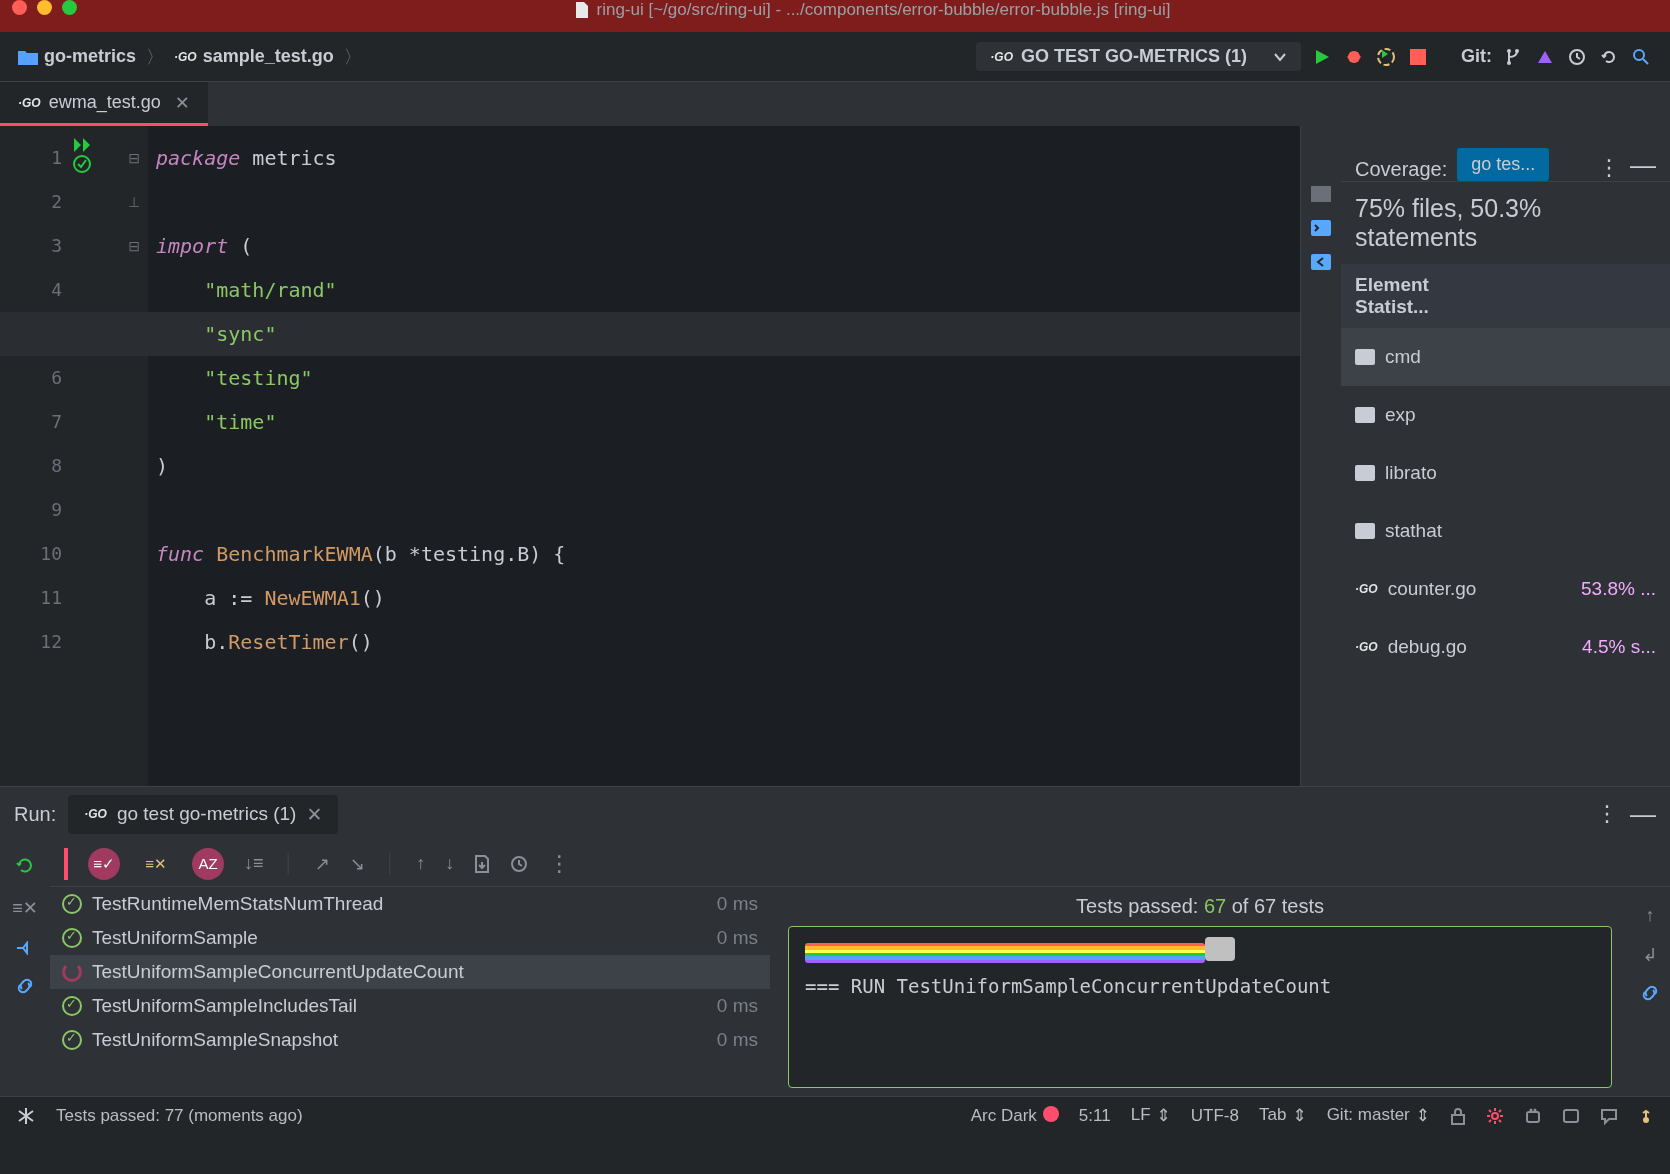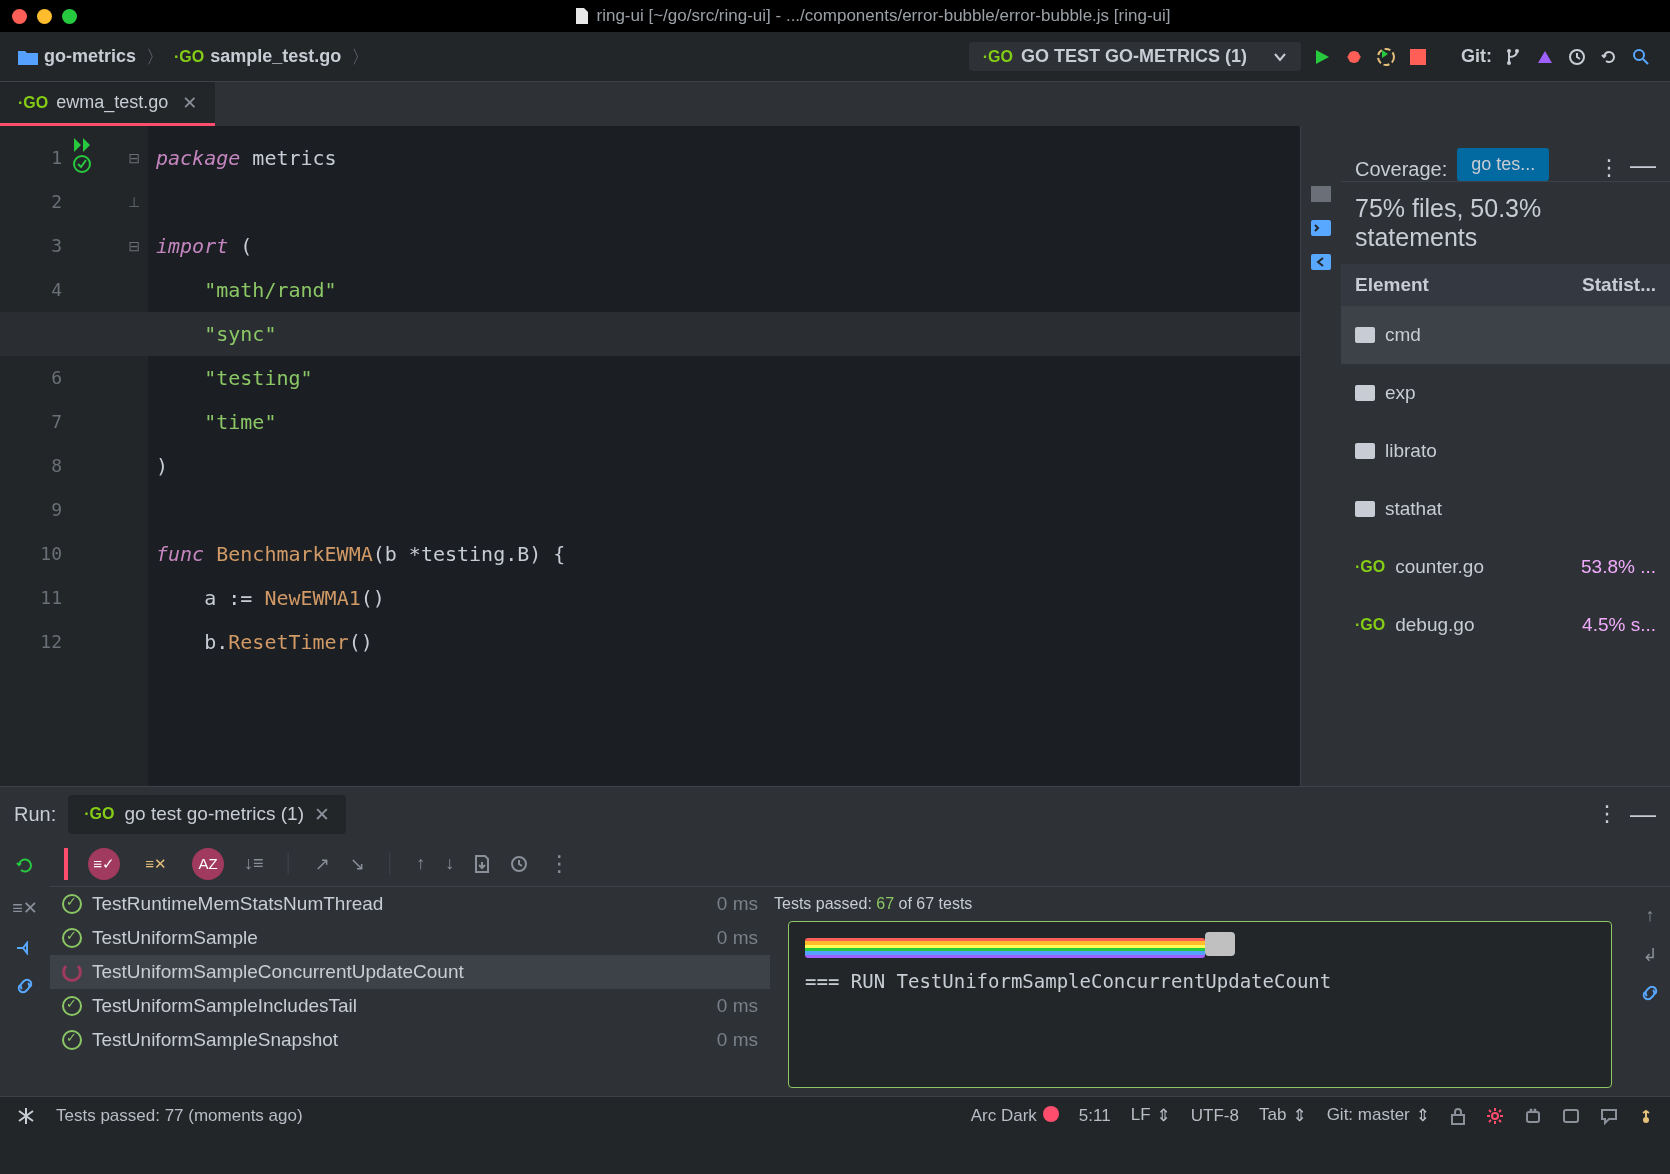--- a/index.html
+++ b/index.html
@@ -7,23 +7,23 @@
   font-family: -apple-system, BlinkMacSystemFont, "Segoe UI", sans-serif;
   background: #232629;
   color: #c8ccd4;
   width: 1670px;
   height: 1174px;
   overflow: hidden;
   font-size: 18px;
 }
 .titlebar {
   height: 32px;
-  background: #000000;
+  background: #7f1d1d;
   display: flex;
-  align-items: center;
+  align-items: flex-start;
   padding: 0 12px;
   gap: 10px;
 }
 .traffic { display: flex; gap: 10px; }
 .dot { width: 15px; height: 15px; border-radius: 50%; }
 .dot.red { background: #ff5f56; }
 .dot.yellow { background: #ffbd2e; }
 .dot.green { background: #27c93f; }
 .titlebar-title { flex: 1; text-align: center; color: #9aa0a6; font-size: 17px; display:flex; align-items:center; justify-content:center; gap:8px;}
 .navbar {
@@ -64,21 +64,21 @@
 .kw { color:#c586c0; font-style:italic; }
 .str { color:#8cc765; }
 .fn { color:#d19a66; }
 .coverage-panel { width:370px; background:#2e3136; border-left:1px solid #3d4148; display:flex;}
 .cov-gutter { width:40px; background:#2e3136; display:flex; flex-direction:column; align-items:center; padding-top:60px; gap:18px;}
 .cov-body { flex:1; display:flex; flex-direction:column;}
 .cov-head { height:56px; display:flex; align-items:flex-end; padding:0 14px; gap:10px; border-bottom:1px solid #3d4148;}
 .cov-title { font-size:20px; color:#c8ccd4;}
 .cov-sel { background:#0369a1; padding:6px 14px; border-radius:3px;}
 .cov-stats { padding:12px 14px; color:#c8ccd4; font-size:25px;}
-.cov-thead { display:flex; padding:10px 14px; font-weight:700; font-size:19px; background:#343840;}
+.cov-thead { display:flex; padding:10px 14px; font-weight:700; font-size:19px; background:#343840;flex-direction:column;}
 .cov-thead > div:first-child { flex:1;}
 .cov-row { display:flex; align-items:center; padding:18px 14px; font-size:19px;}
 .cov-row.sel { background:#3d4148;}
 .cov-row .nm { flex:1; display:flex; align-items:center; gap:10px;}
 .cov-row .stat { color:#f0abfc;}
 .folder-icon { width:20px; height:16px; background:#c8ccd4; border-radius:2px; display:inline-block;}
 .run-panel { height:310px; background:#2e3136; border-top:1px solid #3d4148; display:flex; flex-direction:column;}
 .run-head { height:54px; display:flex; align-items:center; padding:0 14px; gap:12px;}
 .run-tab { background:#232629; padding:8px 16px; border-radius:4px; display:flex; align-items:center; gap:10px; font-size:19px;}
 .run-body { flex:1; display:flex;}
@@ -90,29 +90,29 @@
 .chip.yellow { color:#e5c07b;}
 .run-split { flex:1; display:flex;}
 .test-list { width:720px; overflow:hidden; font-size:19px;}
 .test-row { display:flex; align-items:center; padding:6px 12px; gap:10px;}
 .test-row.sel { background:#3d4148;}
 .test-row .dur { margin-left:auto; color:#7a808a;}
 .ok { width:20px; height:20px; border:2px solid #8cc765; border-radius:50%; position:relative;}
 .ok::after { content:"✓"; color:#8cc765; font-size:13px; position:absolute; left:2px; top:-2px;}
 .spin { width:20px; height:20px; border:3px solid #a03a5e; border-top-color:transparent; border-radius:50%;}
 .test-output { flex:1; background:#232629; margin:8px 14px; border:1px solid #8cc765; border-radius:4px; padding:10px 16px; font-family:"SF Mono",Menlo,monospace; font-size:19px; color:#c8ccd4; position:relative;}
-.test-summary { color:#c8ccd4; font-size:16px;}
+.test-summary { color:#c8ccd4; font-size:20px;text-align:center;}
 .test-summary .pass { color:#8cc765;}
 .rainbow { height:20px; width:400px; background:linear-gradient(180deg,#ff5f56 0 16%,#ffbd2e 16% 33%,#ffff56 33% 50%,#27c93f 50% 66%,#56a0ff 66% 83%,#a060ff 83% 100%); margin:6px 0 12px 0; border-radius:3px; position:relative;}
 .nyan { position:absolute; right:-30px; top:-6px; width:30px; height:24px; background:#c0c0c0; border-radius:4px;}
 .statusbar { height:38px; background:#232629; border-top:1px solid #3d4148; display:flex; align-items:center; padding:0 16px; gap:20px; font-size:17px; color:#b8bcc4;}
 .statusbar .spacer { flex:1;}
 .sb-item { display:flex; align-items:flex-start; gap:6px;}
 .pinkdot { width:16px; height:16px; border-radius:50%; background:#ff4d6d;}
-.go-badge { color:#84cc16; font-weight:700; font-size:16px;}
+.go-badge { color:#e5e5e5; font-weight:700; font-size:12px;font-style:italic;}
 svg { display:block;}
 .more-v { font-size:22px; color:#c8ccd4;}
 .line-ph { display:block; height:44px; position:relative; white-space:pre;}
 </style>
 </head>
 <body>
 
 <div class="titlebar">
   <div class="traffic">
     <div class="dot red"></div>

